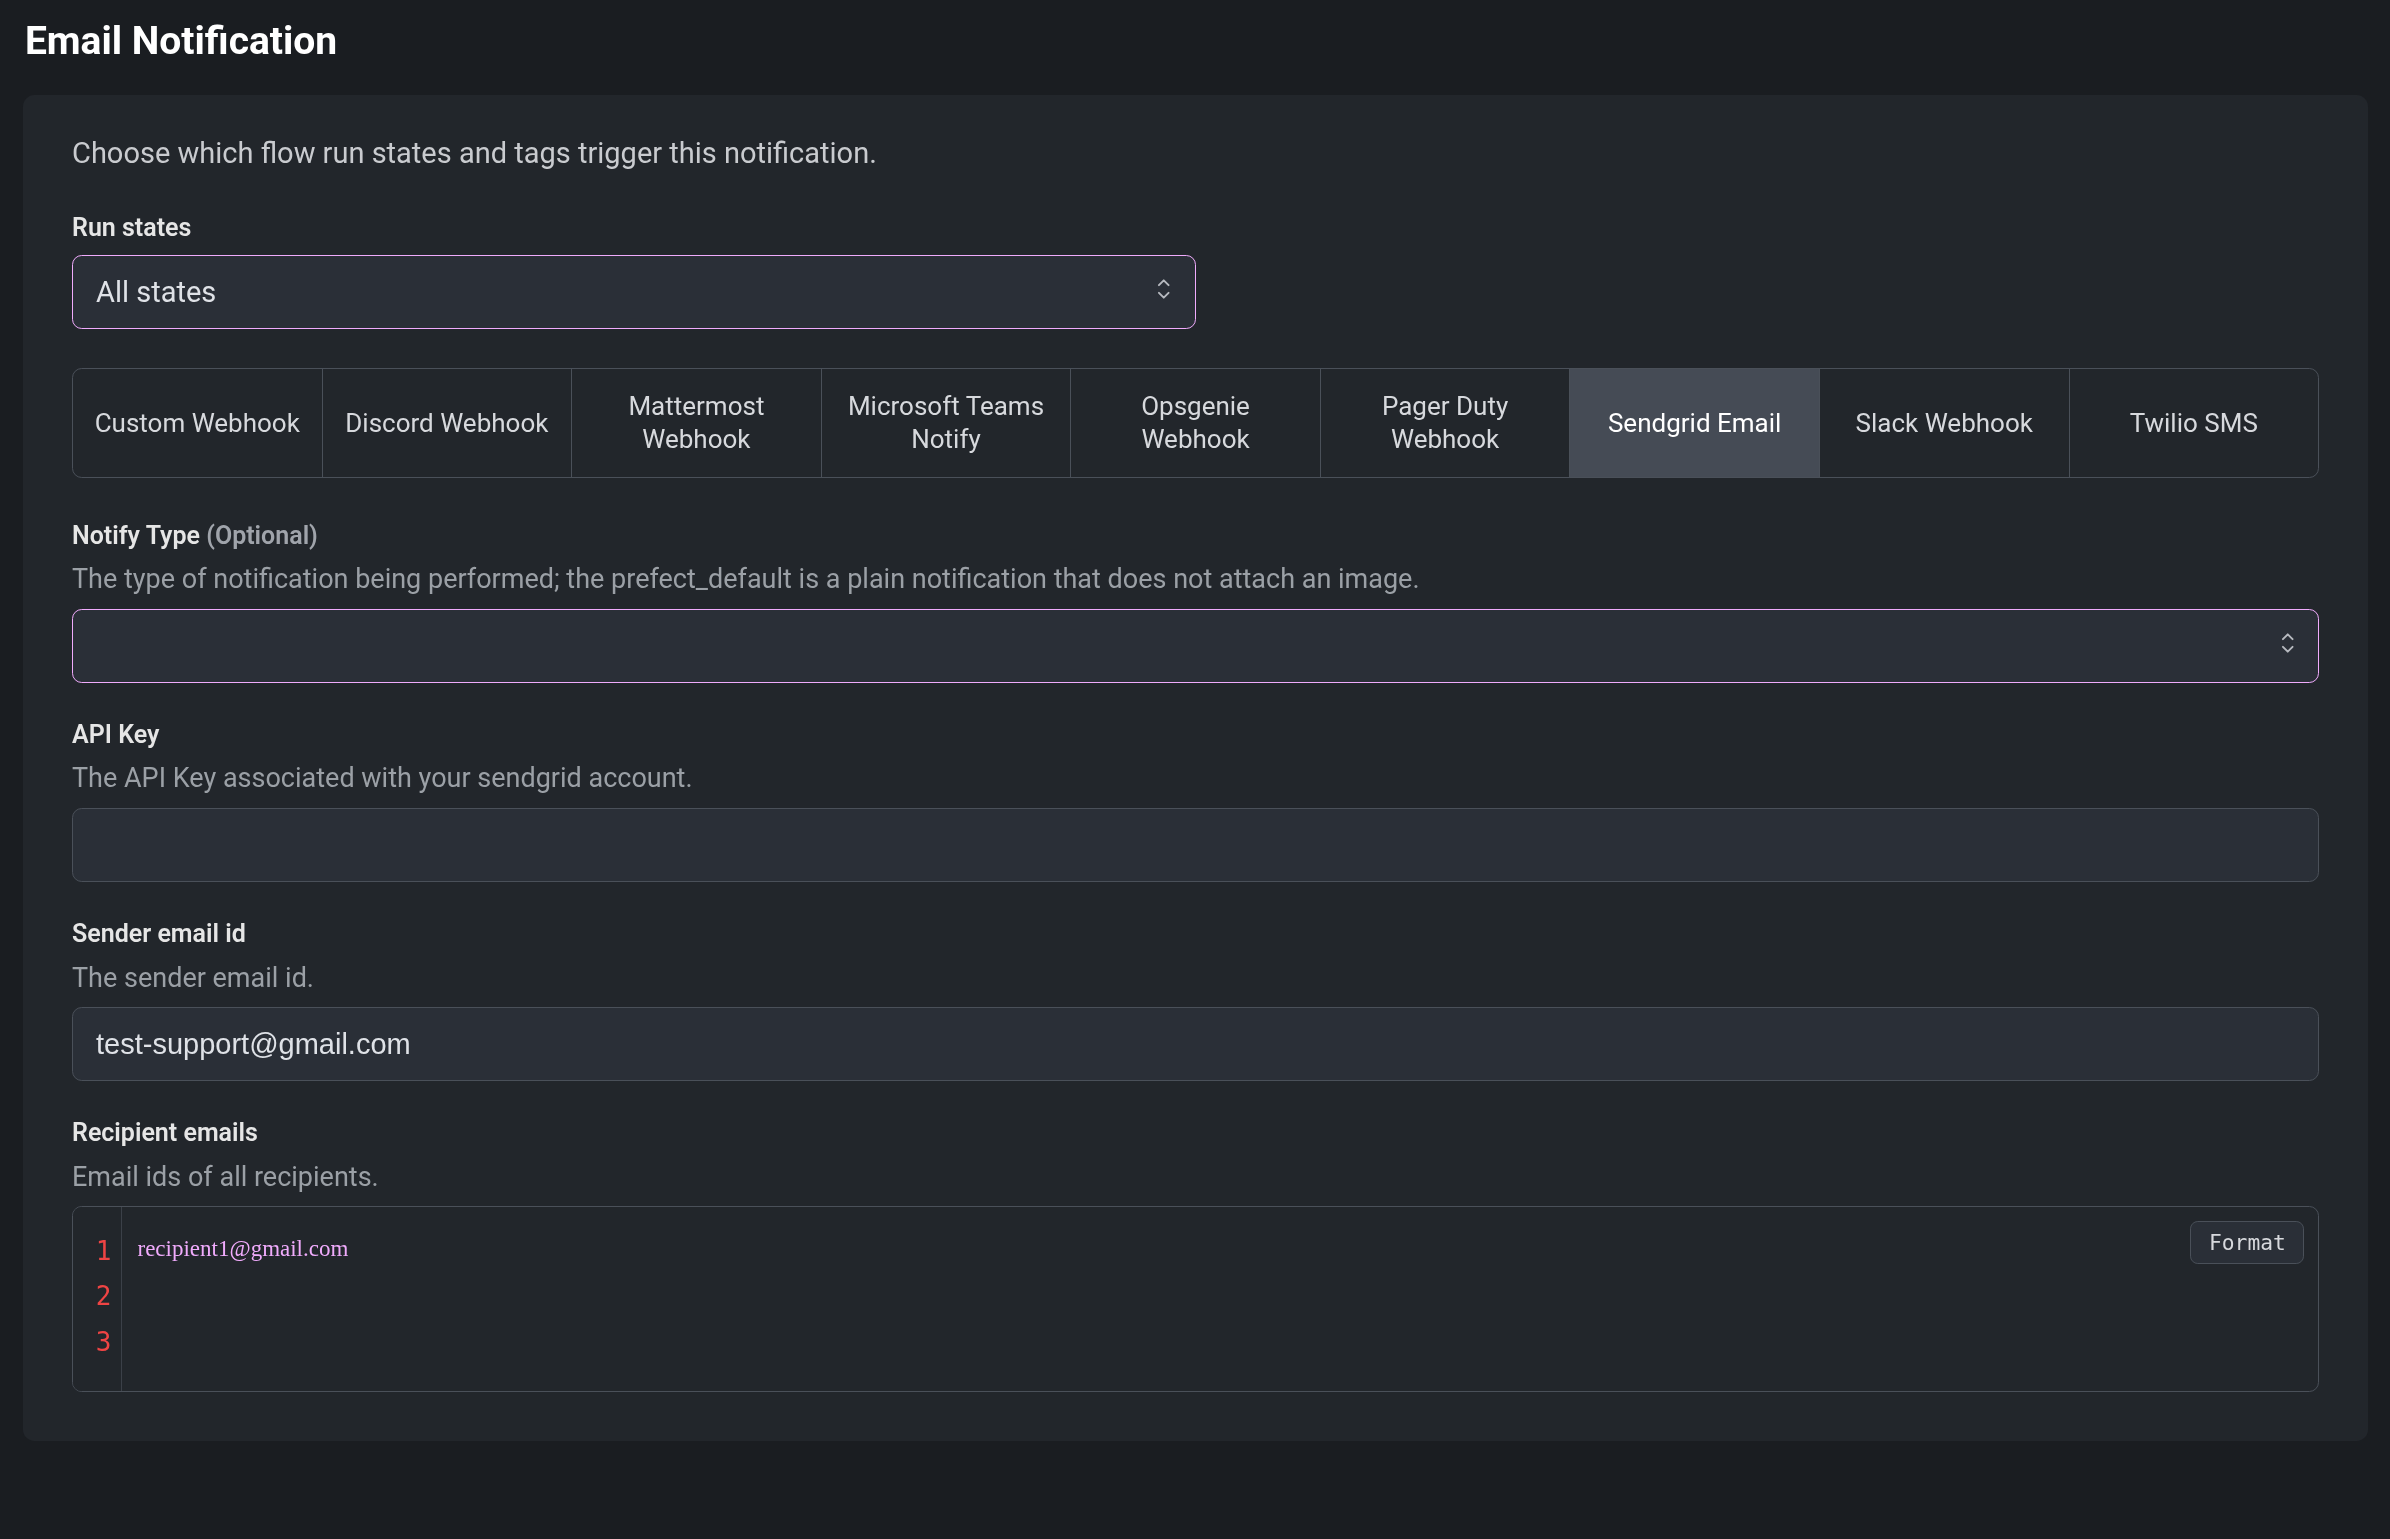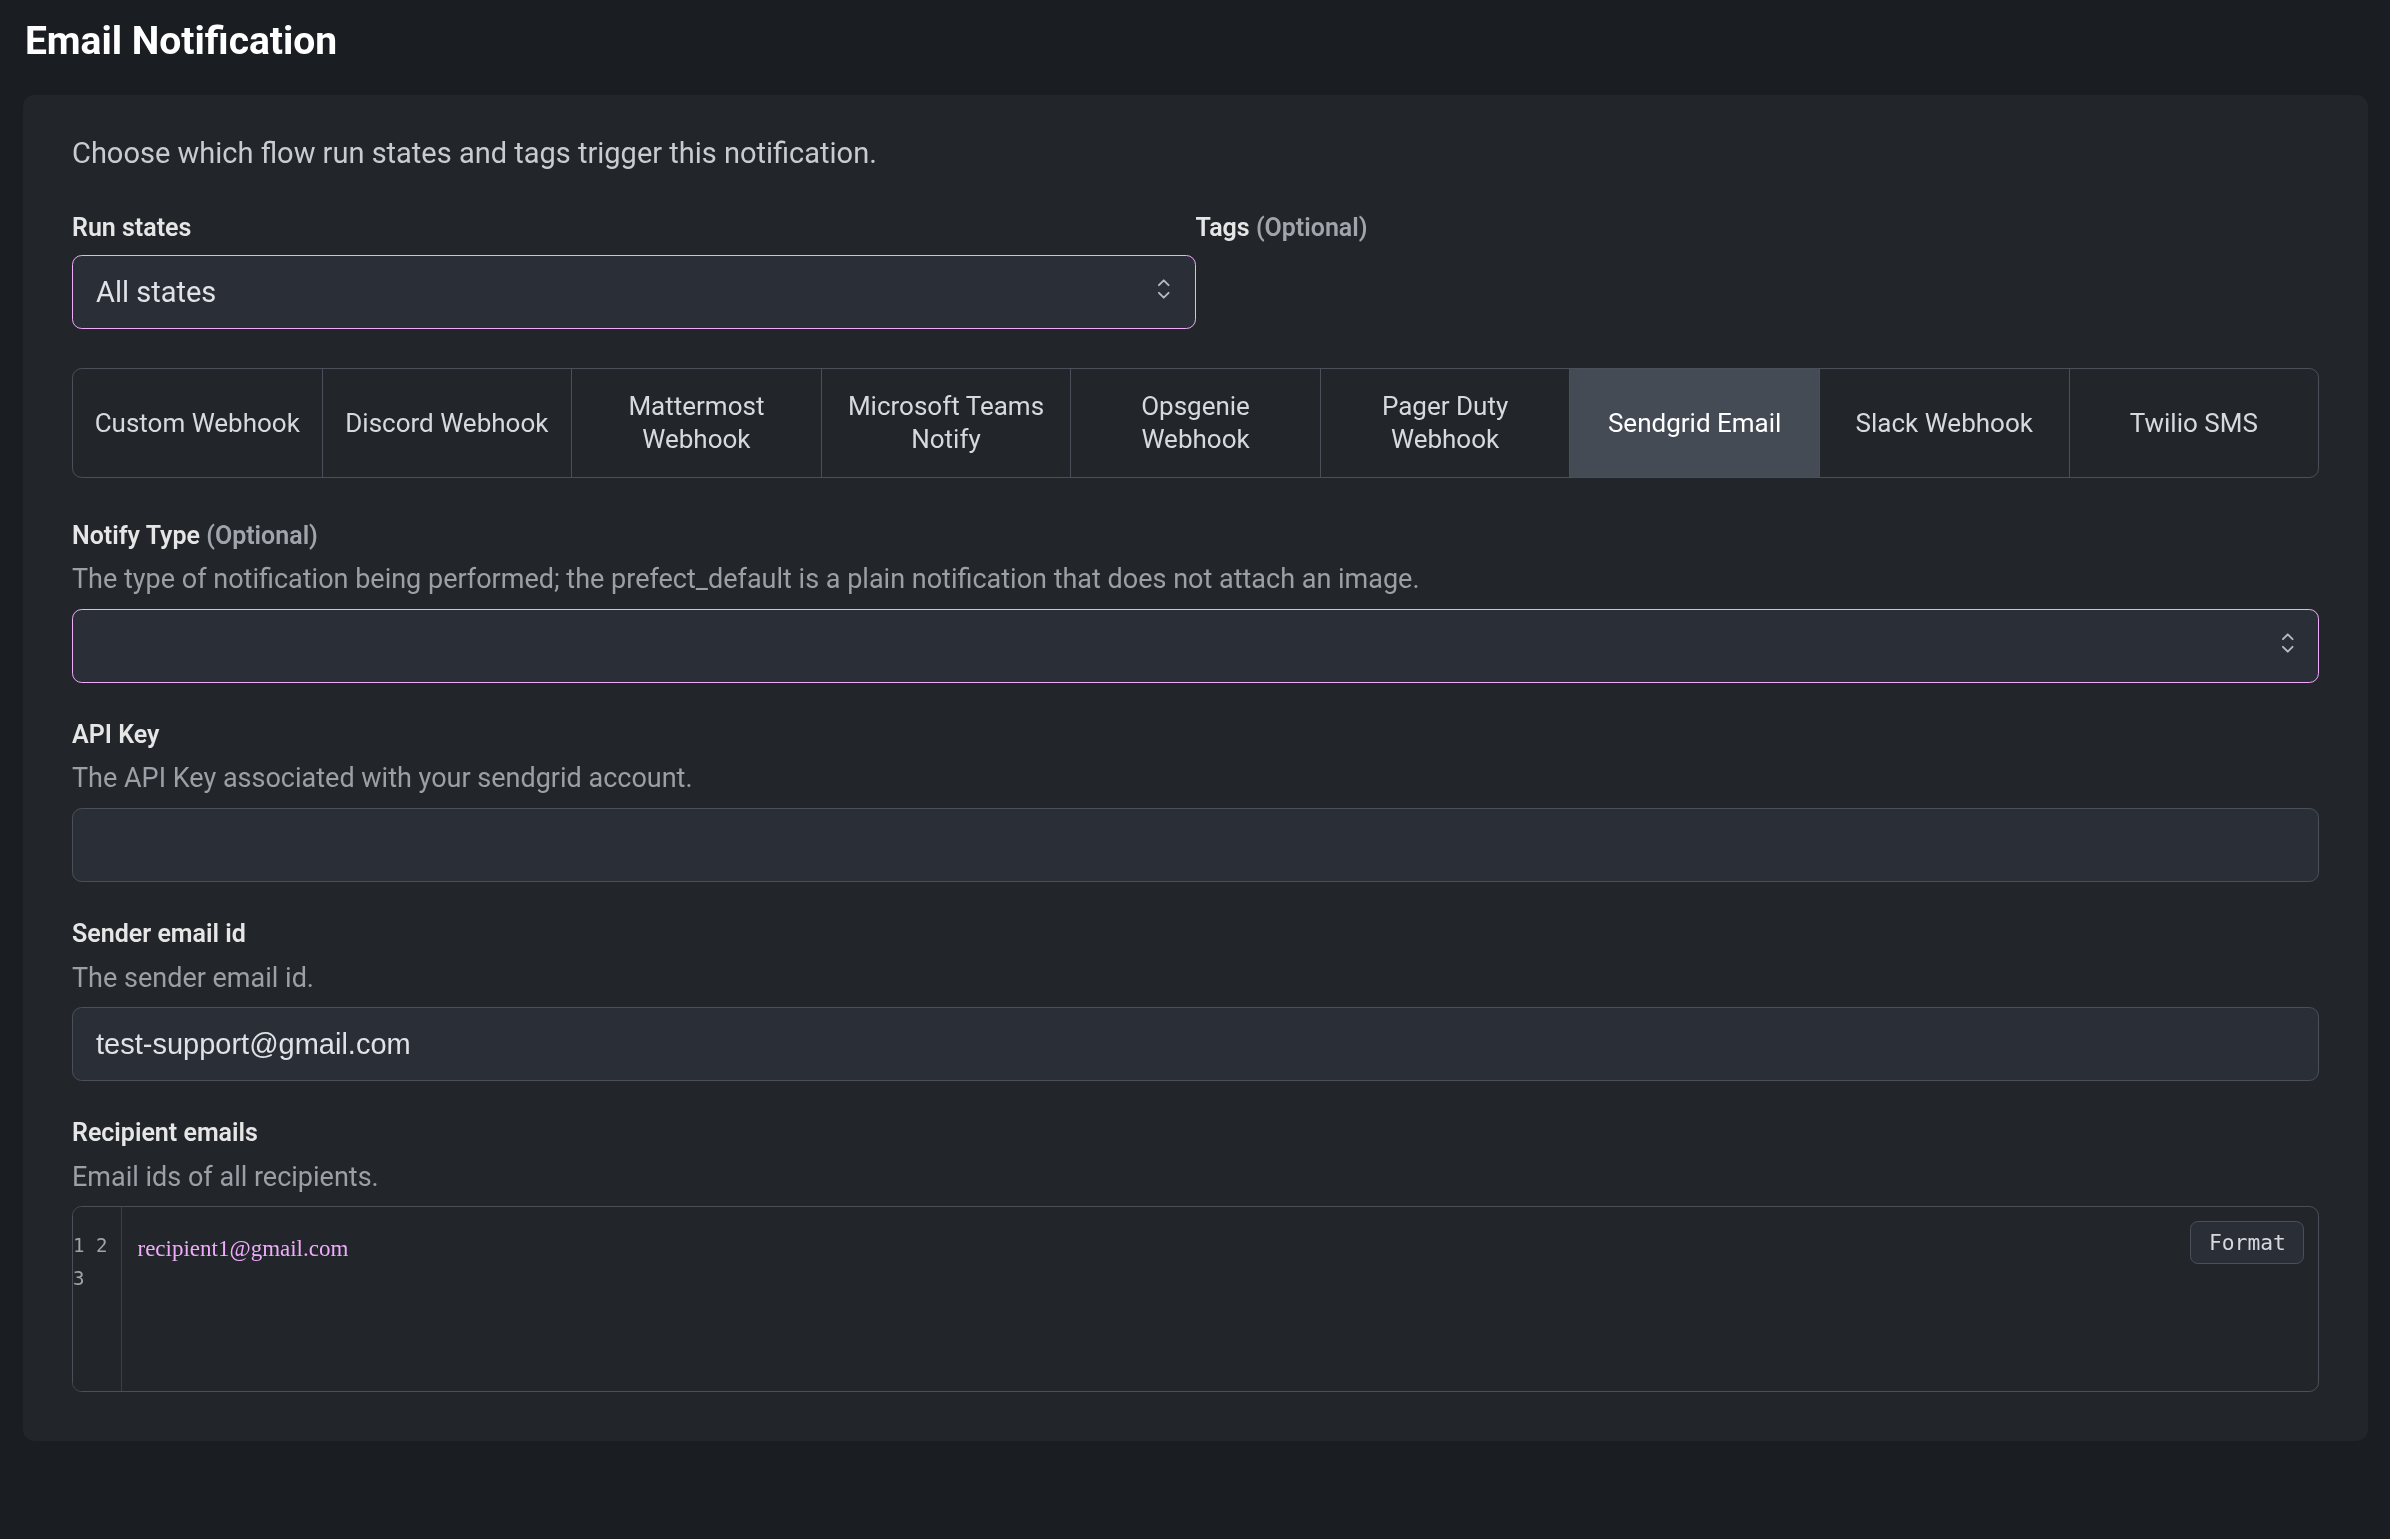--- a/index.html
+++ b/index.html
@@ -125,24 +125,25 @@
     border-radius: 9.7px;
     background: #22262b;
     display: flex;
     height: 186px;
     overflow: hidden;
   }
   .gutter {
     width: 49px;
     background: #22262b;
     border-right: 1px solid #3b4048;
-    color: #a3a3a3;
+    color: #ef4444;
     font-family: ui-monospace, SFMono-Regular, Menlo, Consolas, monospace;
-    font-size: 19px;
+    font-size: 26px;
     padding-top: 21.3px;
+    text-align: right;
     padding-right: 9.7px;
     line-height: 1.75;
   }
   .code-body {
     flex: 1;
     position: relative;
     padding: 21.3px 15.5px 15.5px 15.5px;
     font-family: Liberation Serif, serif;
     font-size: 23px;
     color: #f0abfc;
@@ -183,24 +184,20 @@
           <span class="select-icon">
             <svg width="17.5" height="25" viewBox="0 0 18 26" fill="none" stroke="#cfd2d7" stroke-width="2" stroke-linecap="round" stroke-linejoin="round">
               <polyline points="4,9 9,4 14,9"></polyline>
               <polyline points="4,17 9,22 14,17"></polyline>
             </svg>
           </span>
         </div>
       </div>
 
       <div class="col">
-        <div class="label">
-          <span>Tags</span>
-          <span class="label-opt">(Optional)</span>
-        </div>
       </div>
     </div>
 
     <div class="channel-tabs" id="channel-tabs">
         <div class="channel-tab">Custom Webhook</div>
         <div class="channel-tab">Discord Webhook</div>
         <div class="channel-tab">Mattermost Webhook</div>
         <div class="channel-tab">Microsoft Teams Notify</div>
         <div class="channel-tab">Opsgenie Webhook</div>
         <div class="channel-tab">Pager Duty Webhook</div>

